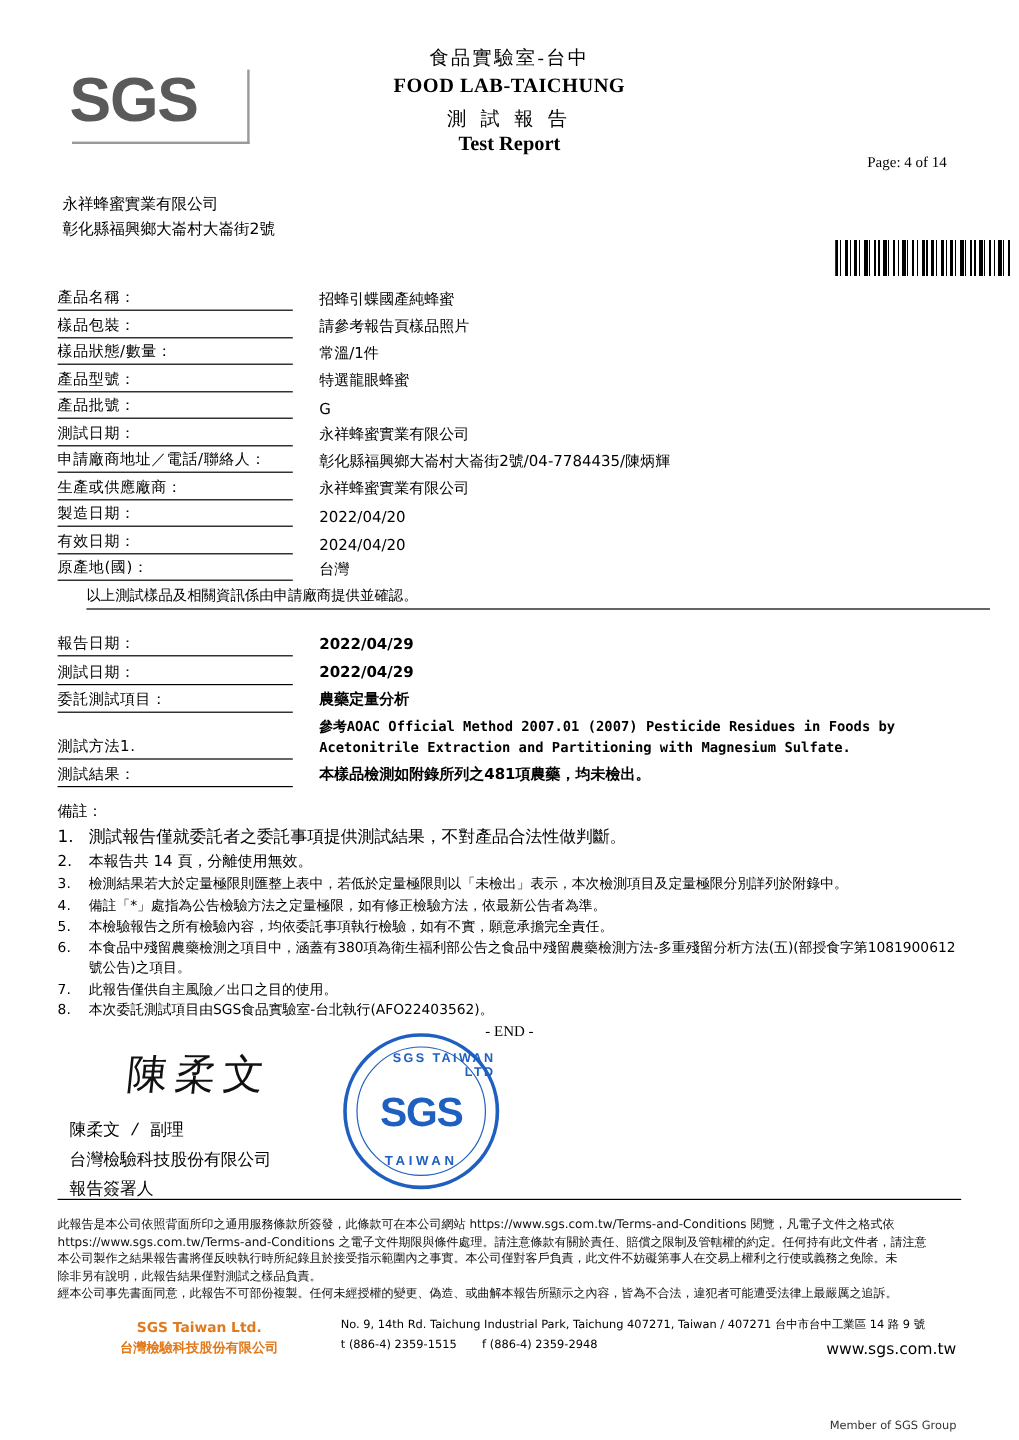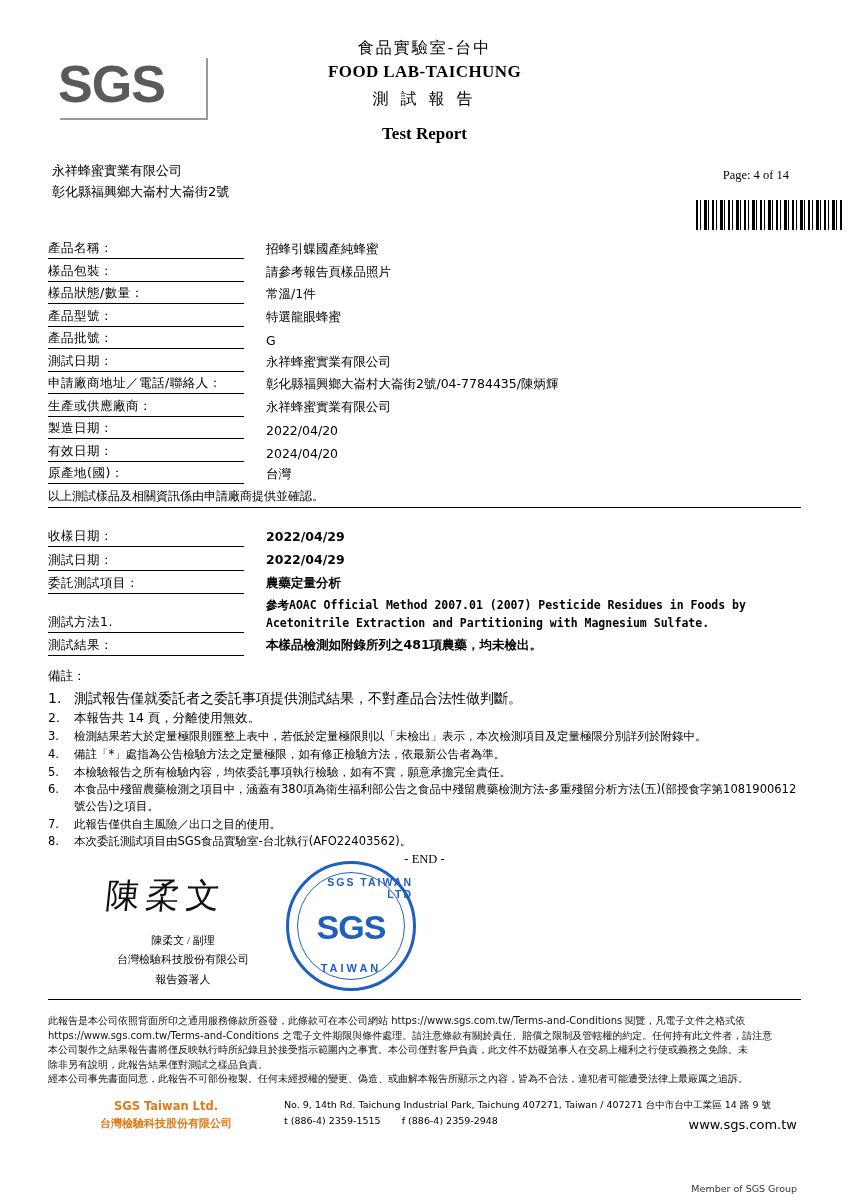--- a/index.html
+++ b/index.html
@@ -72,34 +72,33 @@
     font-family: "Liberation Serif", serif;
     font-weight: bold;
     font-size: 17px;
     letter-spacing: 0.4px;
     margin-bottom: 7px;
   }
   .header-titles .t-cn2 {
     font-family: "Liberation Serif", serif;
     font-size: 16px;
     letter-spacing: 4px;
-    margin-bottom: 14px;
+    margin-bottom: 0;
   }
   .header-titles .t-en2 {
     font-family: "Liberation Serif", serif;
     font-weight: bold;
     font-size: 17px;
   }
   .page-num {
     position: absolute;
     right: 12px;
     top: 128px;
     font-family: "Liberation Serif", serif;
     font-size: 12.5px;
-    margin-top: 40px;
   }
 
   
   .idblock {
     position: relative;
     height: 80px;
     margin-top: 8px;
   }
   .client {
     position: absolute;
@@ -170,20 +169,21 @@
     padding-bottom: 1px;
   }
   .info-note {
     font-family: "DejaVu Sans", sans-serif;
     font-size: 12px;
     margin-top: 2px;
     padding-bottom: 2px;
     border-bottom: 1px solid #000;
     width: 100%;
     box-sizing: border-box;
+    margin-left: 24px;
   }
 
   .gap {
     height: 20px;
   }
 
   .info2 .row {
     display: flex;
     align-items: flex-end;
     margin-bottom: 3.5px;
@@ -268,23 +268,23 @@
     font-size: 34px;
     letter-spacing: 6px;
     color: #111;
     transform: skewX(-6deg);
   }
   .sig-lines {
     position: absolute;
     left: 10px;
     top: 62px;
     width: 250px;
-    text-align: center;
-    font-family: Liberation Serif, serif;
-    font-size: 11px;
+    text-align: left;
+    font-family: Liberation Mono, monospace;
+    font-size: 14px;
     line-height: 1.75;
   }
   .stamp {
     position: absolute;
     left: 238px;
     top: -8px;
     width: 130px;
     height: 130px;
     border: 3px solid #1f5fc0;
     border-radius: 50%;
@@ -465,21 +465,21 @@
       <span class="lbl">原產地(國)：</span>
       <span class="val">台灣</span>
     </div>
     <div class="info-note">以上測試樣品及相關資訊係由申請廠商提供並確認。</div>
   </div>
 
   <div class="gap"></div>
 
   <div class="info2">
     <div class="row">
-      <span class="lbl">收樣日期：</span>
+      <span class="lbl">報告日期：</span>
       <span class="val">2022/04/29</span>
     </div>
     <div class="row">
       <span class="lbl">測試日期：</span>
       <span class="val">2022/04/29</span>
     </div>
     <div class="row">
       <span class="lbl">委託測試項目：</span>
       <span class="val">農藥定量分析</span>
     </div>

